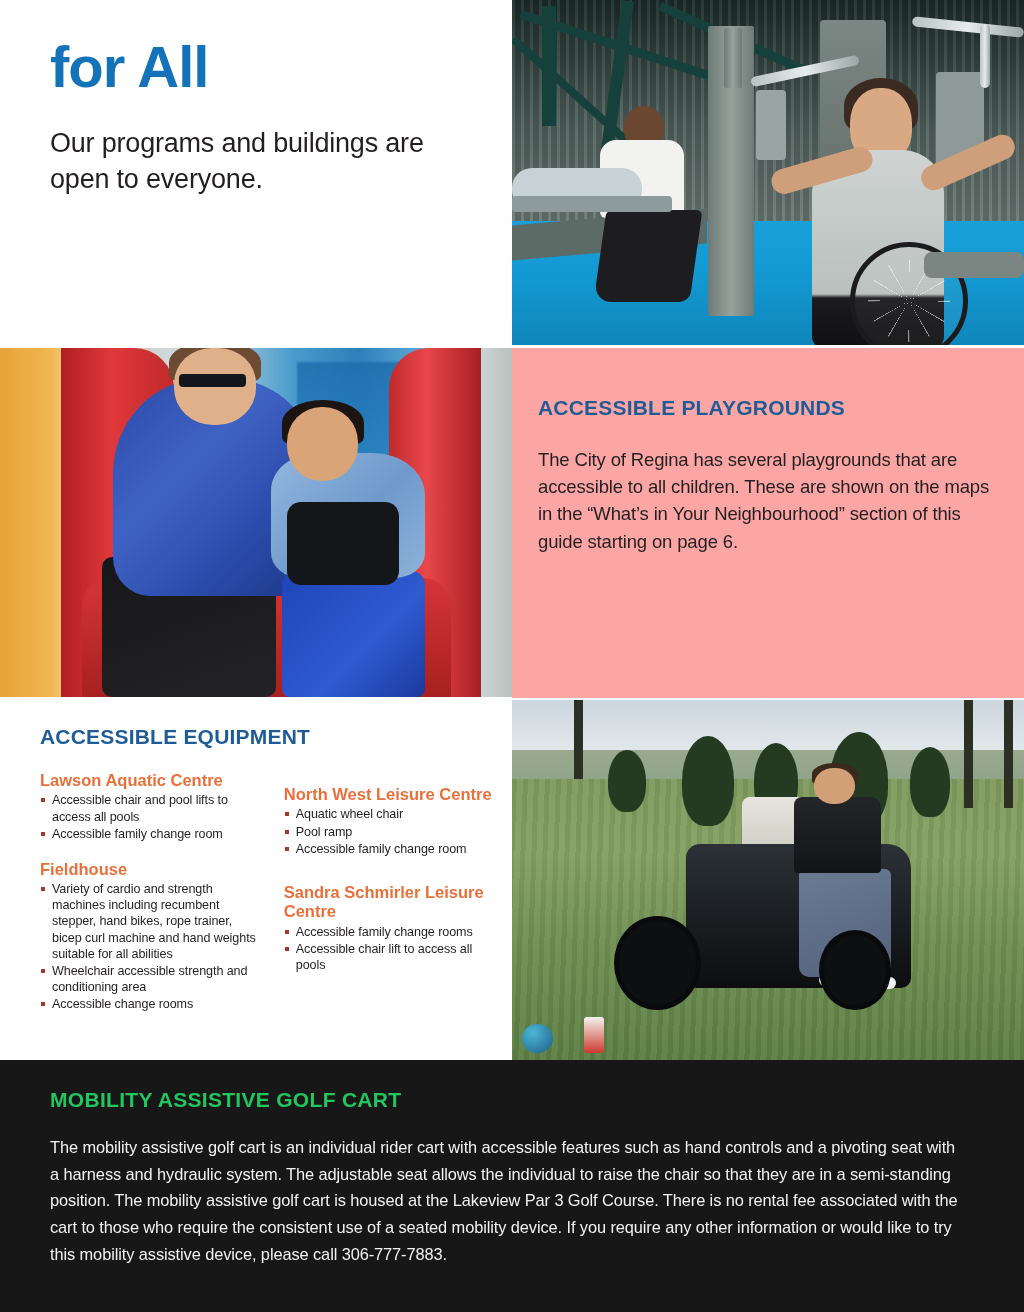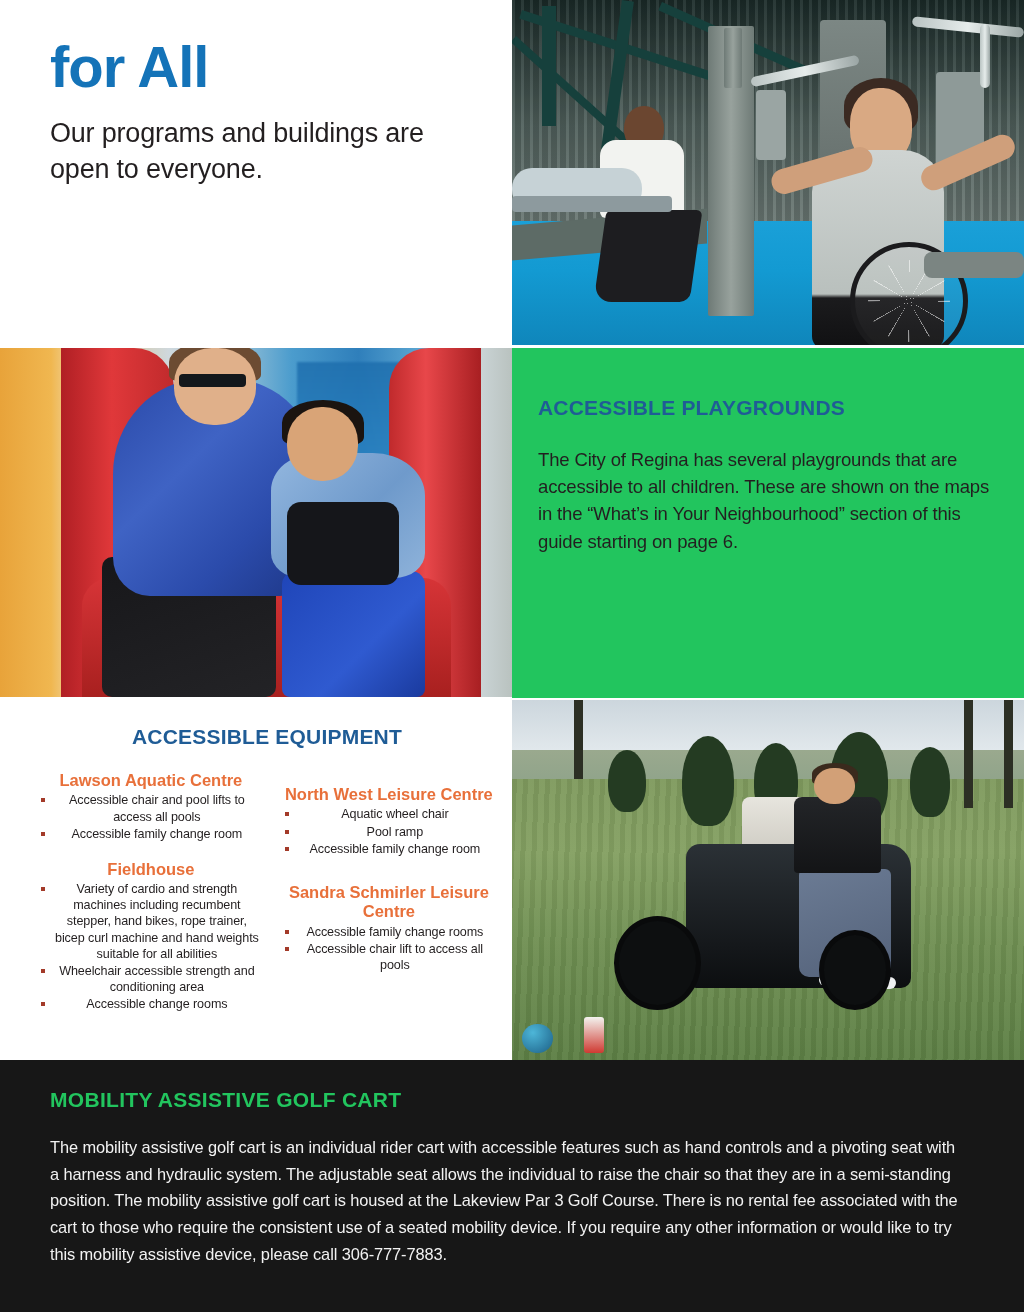--- a/index.html
+++ b/index.html
@@ -21,21 +21,21 @@
     background:#ffffff;
     padding:40px 30px 0 50px;
   }
   .main-title {
     font-size:58px; font-weight:bold; line-height:0.94;
     letter-spacing:-1px;
     color:#1473B8;
   }
   .main-title .l2 { display:block; }
   .subtitle {
-    margin-top:20px;
+    margin-top:30px;
     font-size:27px; line-height:1.35; color:#231f20;
     letter-spacing:-0.2px;
   }
 
   
   .photo {
     position:absolute; overflow:hidden; background:#111;
   }
   #photo-gym   { left:512px; top:0;    width:512px; height:345px; }
   #photo-play  { left:0;     top:348px; width:512px; height:349px; }
@@ -251,36 +251,36 @@
     position:absolute; background:#0d0f10; border-radius:50%;
     border:5px solid #090a0b;
   }
   .golf-ball {
     position:absolute; border-radius:50%;
   }
 
   
   .playgrounds-block {
     position:absolute; left:512px; top:348px; width:512px; height:350px;
-    background:#22c55e; padding:48px 30px 0 26px;
+    background:#fca5a5; padding:48px 30px 0 26px;
   }
   .sec-heading {
     font-size:21px; font-weight:bold; color:#1F5C96;
     letter-spacing:0.2px;
   }
   .body-copy {
     margin-top:26px; font-size:18.5px; line-height:1.47;
     color:#231f20; letter-spacing:-0.15px;
   }
   .body-copy + .body-copy { margin-top:22px; }
 
   
   .equipment-block {
     position:absolute; left:0; top:700px; width:512px; height:360px;
-    background:#ffffff; padding:25px 18px 0 40px;text-align:center;
+    background:#ffffff; padding:25px 18px 0 40px;
   }
   .equipment-cols {
     display:flex; gap:22px; margin-top:22px;
   }
   .eq-col { width:232px; }
   .eq-col.right { width:220px; padding-top:14px; }
   .venue-name {
     font-size:16.5px; font-weight:bold; color:#E8703A;
     line-height:1.18; margin-bottom:2px;
   }

